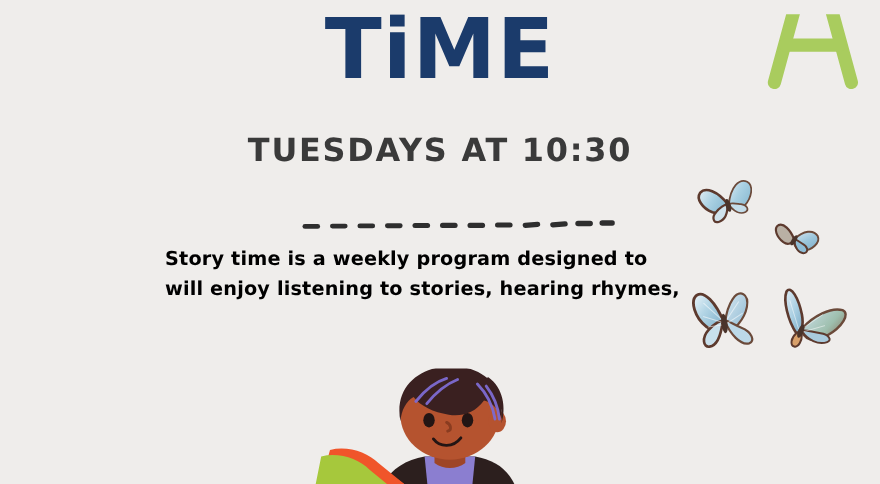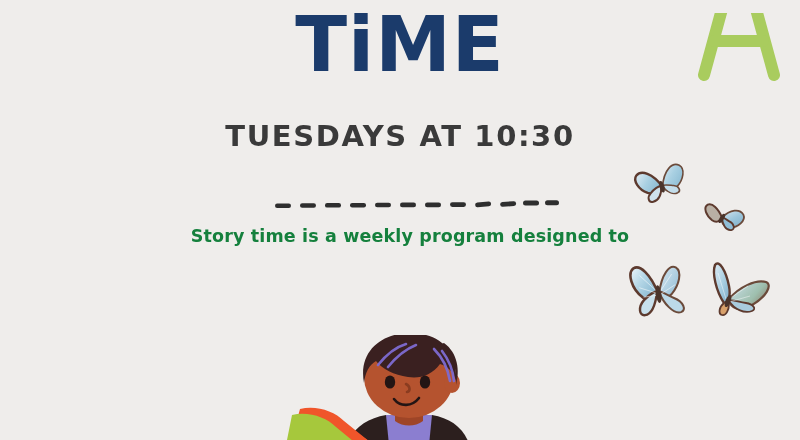--- a/index.html
+++ b/index.html
@@ -73,24 +73,23 @@
     left:273px;
     width:286px;
     height:16px;
   }
   .divider svg { display:block; width:100%; height:100%; }
 
   
   .body-copy {
     position:absolute;
     top:210px;
-    left:160px;
+    left:150px;
     width:500px;
-    text-align:center;
-    color:#15803d;
+    color:#000000;
     font-family:"DejaVu Sans", sans-serif;
     font-weight:bold;
     font-size:17.5px;
     line-height:26.5px;
     letter-spacing:0.15px;
   }
   .body-copy .ln { display:block; white-space:nowrap; }
 
   
   .butterfly { position:absolute; }
@@ -148,20 +147,21 @@
             <rect x="227" y="5.6" width="16" height="4.8" rx="2.4"></rect>
           </g>
         <rect x="250" y="4.6" width="16" height="5.0" rx="2.5"></rect>
         <rect x="272" y="4.2" width="14" height="5.0" rx="2.5"></rect>
       </g>
     </svg>
   </div>
 
   <div class="body-copy">
     <span class="ln">Story time is a weekly program designed to</span>
+    <span class="ln">will enjoy listening to stories, hearing rhymes,</span>
   </div>
 
   <div class="butterfly" id="bfly-1">
     <svg viewBox="0 0 58 48" xmlns="http://www.w3.org/2000/svg" aria-hidden="true">
       <defs>
         <linearGradient id="bw1" x1="0" y1="0" x2="1" y2="1">
           <stop offset="0%" stop-color="#e3eef5"></stop>
           <stop offset="45%" stop-color="#a9d0e2"></stop>
           <stop offset="100%" stop-color="#7fb3cd"></stop>
         </linearGradient>

